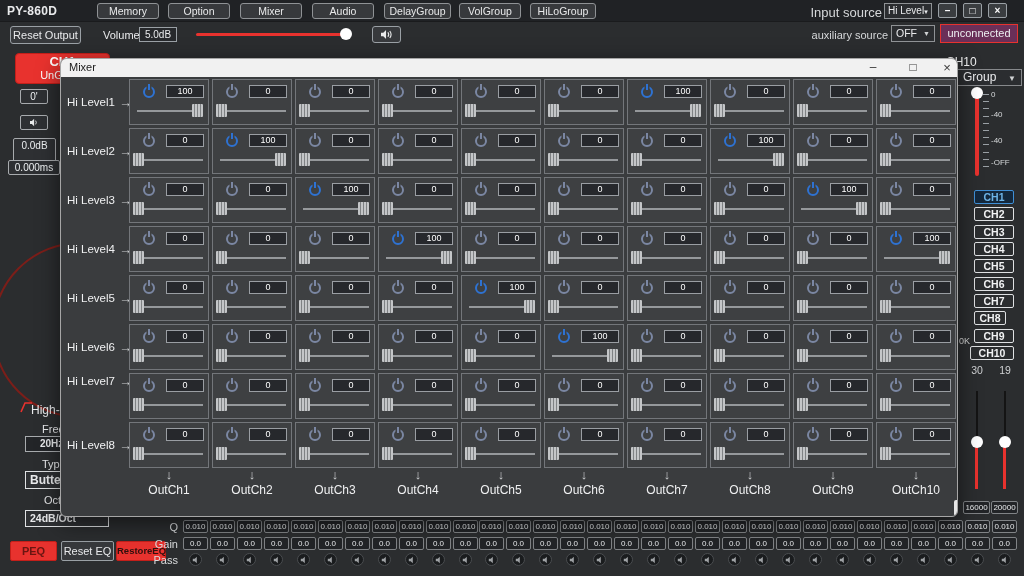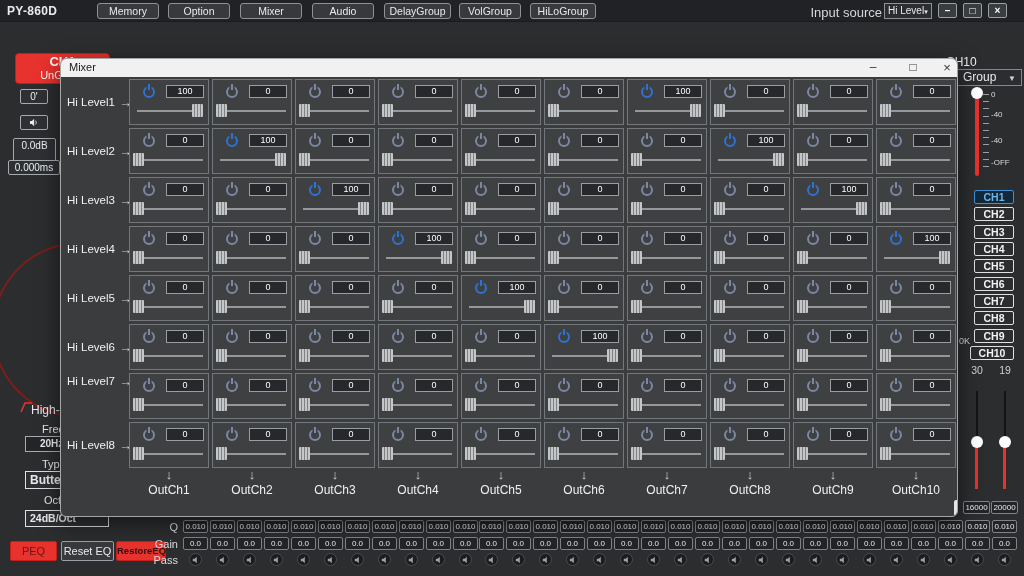--- a/index.html
+++ b/index.html
@@ -49,21 +49,21 @@
   #freq-label{position:absolute;left:42px;top:423px;font-size:11px;z-index:1}
   #freq-box{position:absolute;left:25px;top:436px;width:62px;height:16px;background:#232528;border:1px solid #a8abae;
         font-size:10px;font-weight:bold;line-height:14px;padding-left:14px;z-index:1;white-space:nowrap}
   #type-label{position:absolute;left:42px;top:458px;font-size:11px;z-index:1}
   #type-box{position:absolute;left:25px;top:471px;width:80px;height:18px;background:#2e3033;border:1px solid #dfe1e3;
         font-size:12px;font-weight:bold;line-height:16px;padding-left:4px;z-index:1;white-space:nowrap}
   #oct-label{position:absolute;left:44px;top:494px;font-size:11px;z-index:1;white-space:nowrap}
   #oct-box{position:absolute;left:25px;top:510px;width:84px;height:17px;background:#2e3033;border:1px solid #dfe1e3;
         font-size:10.5px;font-weight:bold;line-height:15px;padding-left:4px;z-index:1;white-space:nowrap}
   #peq-btn{position:absolute;left:10px;top:541px;width:47px;height:20px;background:#e8322e;border:1px solid #c41f1a;border-radius:2px;
-        font-size:11px;font-weight:normal;color:#6b1511;text-align:center;line-height:18px;z-index:6}
+        font-size:11px;font-weight:bold;color:#6b1511;text-align:center;line-height:18px;z-index:6}
   #reseteq-btn{position:absolute;left:61px;top:541px;width:53px;height:20px;background:#37393c;border:1px solid #9aa0a5;border-radius:2px;
         font-size:11px;text-align:center;line-height:18px;z-index:6}
   #restoreeq-btn{position:absolute;left:116px;top:541px;width:50px;height:20px;background:#e8322e;border:1px solid #c41f1a;border-radius:2px;
         font-size:9.5px;font-weight:bold;color:#30100e;text-align:center;line-height:18px;z-index:6}
 
   
   #mixer-dialog{position:absolute;left:60px;top:58px;width:898px;height:459px;background:#3a3c3e;border:1px solid #a6a6a6;
         border-radius:6px;box-shadow:0 6px 22px rgba(0,0,0,.55);z-index:10;overflow:hidden}
   #mixer-titlebar{position:absolute;left:0;top:0;width:100%;height:18px;background:#f1f1f1;color:#1a1a1a}
   #mixer-title{position:absolute;left:8px;top:2px;font-size:11px}
@@ -132,20 +132,37 @@
         <div class="menu-btn" style="left: 459px; width: 62px;">VolGroup</div>
         <div class="menu-btn" style="left: 530px; width: 66px;">HiLoGroup</div>
       </div>
     <div id="input-source-label">Input source</div>
     <div id="input-source-select"><span>Hi Level</span><span style="font-size:7px">▾</span></div>
     <div class="winbtn" style="left:938px">–</div>
     <div class="winbtn" style="left:963px">□</div>
     <div class="winbtn" style="left:988px">×</div>
   </div>
 
+  <div id="toolbar2">
+    <div id="reset-output">Reset Output</div>
+    <div id="volume-label">Volume</div>
+    <div id="volume-value">5.0dB</div>
+    <div id="volume-track"></div>
+    <div id="volume-knob" style="left:340px"></div>
+    <div id="mute-button">
+      <svg width="13" height="11" viewBox="0 0 14 12">
+          <path d="M6.5 1 L3.5 4 H1 v4 h2.5 L6.5 11 Z" fill="#e9eaeb"></path>
+          <path d="M8.5 3.5 q1.8 2.5 0 5" stroke="#e9eaeb" fill="none" stroke-width="1.2"></path>
+          <path d="M10.6 2.2 q2.8 3.8 0 7.6" stroke="#e9eaeb" fill="none" stroke-width="1.2"></path>
+        </svg>
+    </div>
+    <div id="aux-label">auxiliary source</div>
+    <div id="aux-select"><span>OFF</span><span id="aux-caret">▼</span></div>
+    <div id="conn-status">unconnected</div>
+  </div>
 
   <div id="ch-red-button">
     <div id="ch-red-line1">CH1</div>
     <div id="ch-red-line2">UnGroup</div>
   </div>
   <div class="lbtn" style="left:20px;top:89px;width:28px;height:15px;line-height:13px">0'</div>
   <div class="lbtn" style="left:20px;top:115px;width:28px;height:15px">
     <svg width="11" height="9" viewBox="0 0 14 12" style="margin-top:2px">
         <path d="M6.5 1 L3.5 4 H1 v4 h2.5 L6.5 11 Z" fill="#e9eaeb"></path>
         <path d="M8.5 3.5 q1.8 2.5 0 5" stroke="#e9eaeb" fill="none" stroke-width="1.2"></path>
@@ -726,21 +743,21 @@
   <div class="eqlabel" style="left:152px;top:538px;width:26px">Gain</div>
   <div class="eqlabel" style="left:152px;top:554px;width:26px">Pass</div>
 
 <div class="chbtn sel" style="left: 974px; top: 190px; width: 40px;">CH1</div>
     <div class="chbtn" style="left: 974px; top: 207px; width: 40px;">CH2</div>
     <div class="chbtn" style="left: 974px; top: 225px; width: 40px;">CH3</div>
     <div class="chbtn" style="left: 974px; top: 242px; width: 40px;">CH4</div>
     <div class="chbtn" style="left: 974px; top: 259px; width: 40px;">CH5</div>
     <div class="chbtn" style="left: 974px; top: 277px; width: 40px;">CH6</div>
     <div class="chbtn" style="left: 974px; top: 294px; width: 40px;">CH7</div>
-    <div class="chbtn" style="left: 974px; top: 311px; width: 40px;">CH8</div>
+    <div class="chbtn" style="left: 974px; top: 311px; width: 32px;">CH8</div>
     <div class="chbtn" style="left: 974px; top: 329px; width: 40px;">CH9</div>
     <div class="chbtn" style="left: 970px; top: 346px; width: 44px;">CH10</div>
     <div class="scale-label" style="left: 991px; top: 90px;">0</div>
     <div class="scale-label" style="left: 991px; top: 110px;">-40</div>
     <div class="scale-label" style="left: 991px; top: 136px;">-40</div>
     <div class="scale-label" style="left: 991px; top: 158px;">-OFF</div>
     <div class="qbox" style="left: 183px; top: 520px;">0.010</div>
     <div class="qbox" style="left: 183px; top: 537px;">0.0</div>
     <div class="pass-btn" style="left: 189px; top: 553px;">
       <svg width="8" height="8" viewBox="0 0 10 10">

